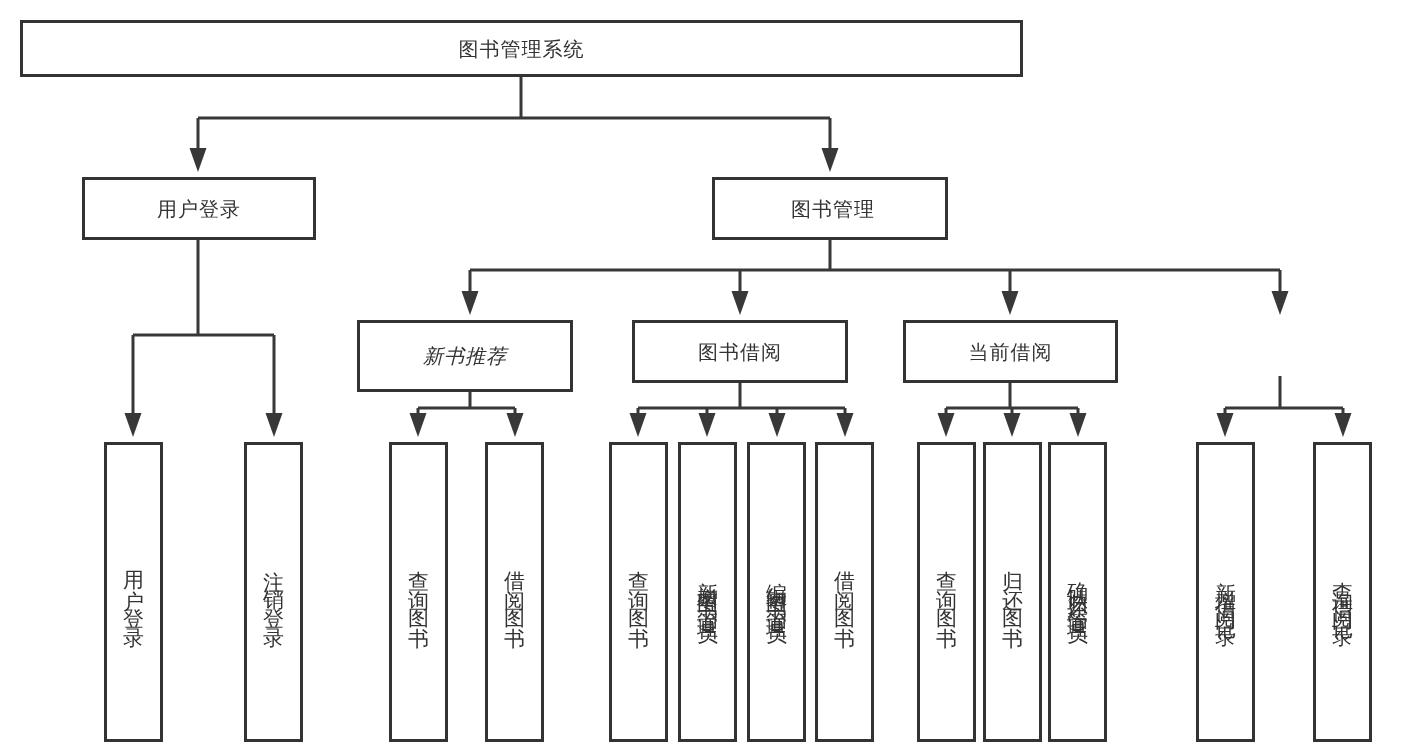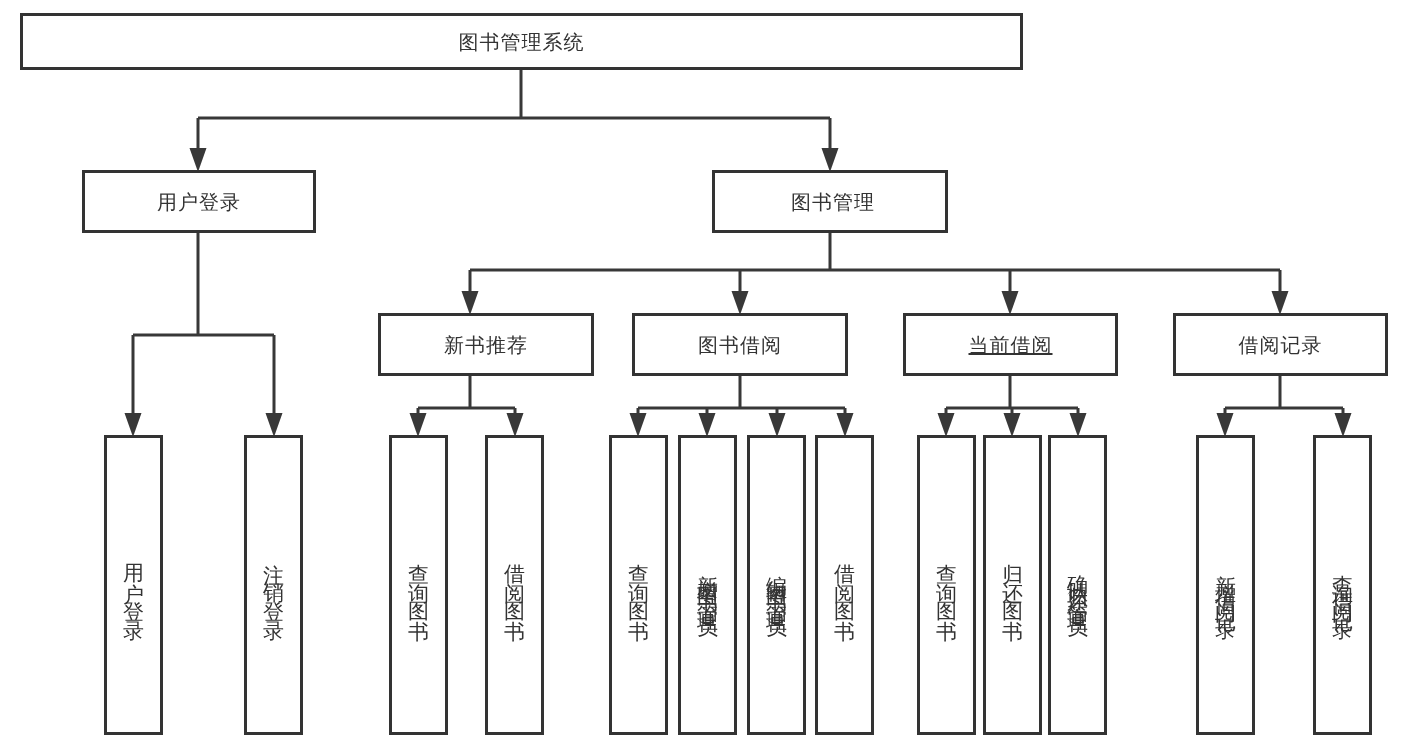--- a/index.html
+++ b/index.html
@@ -24,37 +24,38 @@
   .box{
     position:absolute;
     box-sizing:border-box;
     border:3px solid var(--box_border);
     background:#ffffff;
     display:flex;align-items:center;justify-content:center;
     z-index:2;
     font-size:20px;
     letter-spacing:1px;
     white-space:nowrap;
+    margin-top:7px;
   }
   .box.h{line-height:1;}
   .box.v{
     writing-mode:vertical-rl;
     text-orientation:mixed;
     font-size:21px;
   }
   .box.v.ls4{letter-spacing:19px;}
   .box.v.ls6{letter-spacing:9px;}
   .box.v.ls9{letter-spacing:6px;}
   
   #n-root{left:20px;top:13px;width:1003px;height:57px;}
   #n-login{left:82px;top:170px;width:234px;height:63px;}
   #n-bookmgmt{left:712px;top:170px;width:236px;height:63px;padding-left:6px;}
-  #n-newbook{left:378px;top:313px;width:216px;height:63px;}
+  #n-newbook{left:357px;top:313px;width:216px;height:72px;font-style:italic;}
   #n-borrow{left:632px;top:313px;width:216px;height:63px;text-align:center;}
-  #n-current{left:903px;top:313px;width:215px;height:63px;text-decoration:underline;}
+  #n-current{left:903px;top:313px;width:215px;height:63px;}
   #n-records{left:1173px;top:313px;width:215px;height:63px;}
   .leaf{top:435px;width:59px;height:300px;}
   #l-userlogin{left:104px;}
   #l-logout{left:244px;}
   #l-query1{left:389px;}
   #l-borrow1{left:485px;}
   #l-query2{left:609px;}
   #l-addbook{left:678px;}
   #l-editbook{left:747px;}
   #l-borrow2{left:815px;}
@@ -116,21 +117,20 @@
   </svg>
 
   <div id="n-root" class="box h">图书管理系统</div>
 
   <div id="n-login" class="box h">用户登录</div>
   <div id="n-bookmgmt" class="box h">图书管理</div>
 
   <div id="n-newbook" class="box h">新书推荐</div>
   <div id="n-borrow" class="box h">图书借阅</div>
   <div id="n-current" class="box h">当前借阅</div>
-  <div id="n-records" class="box h">借阅记录</div>
 
   <div id="l-userlogin" class="box v leaf ls4">用户登录</div>
   <div id="l-logout" class="box v leaf ls4">注销登录</div>
 
   <div id="l-query1" class="box v leaf ls4">查询图书</div>
   <div id="l-borrow1" class="box v leaf ls4">借阅图书</div>
 
   <div id="l-query2" class="box v leaf ls4">查询图书</div>
   <div id="l-addbook" class="box v leaf ls9">新增图书（管理员）</div>
   <div id="l-editbook" class="box v leaf ls9">编辑图书（管理员）</div>

